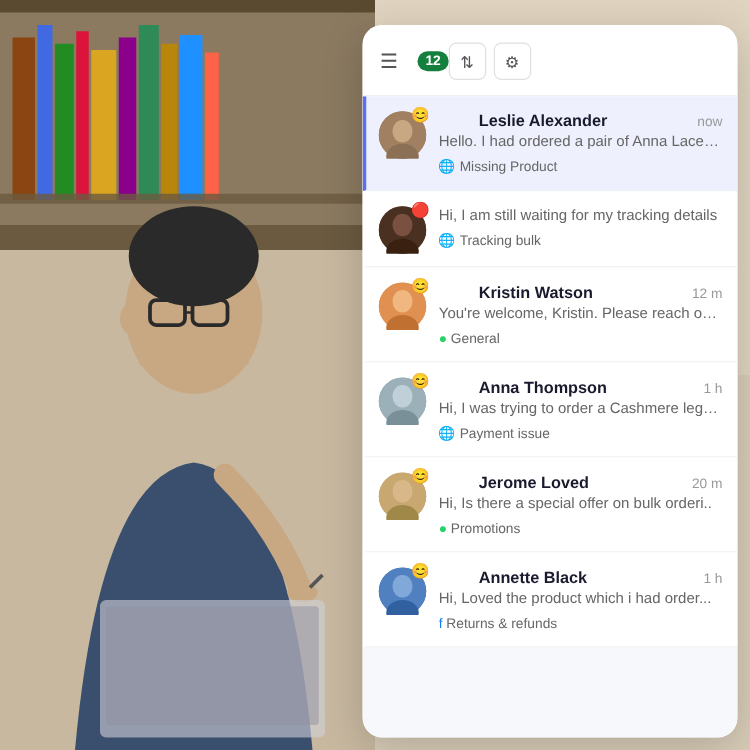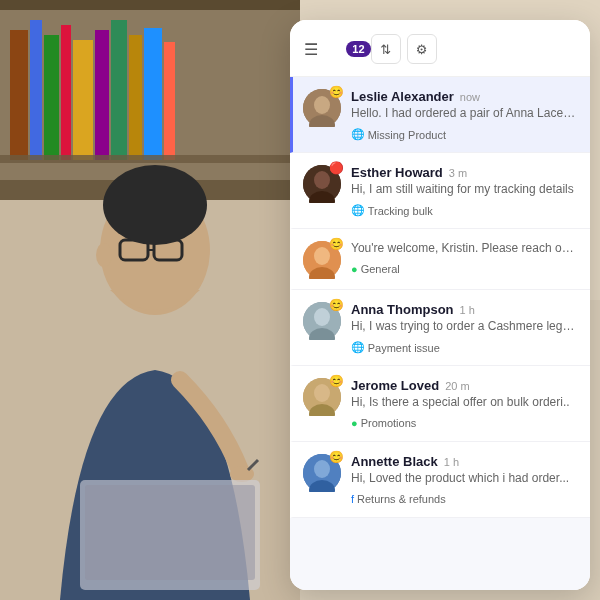--- a/index.html
+++ b/index.html
@@ -57,27 +57,27 @@
     }
 
     .header-title {
       font-size: 15px;
       font-weight: 600;
       color: #1a1a2e;
       flex: 1;
     }
 
     .badge {
-      background: #4c1d95;
+      background: #15803d;
       color: #fff;
       font-size: 11px;
       font-weight: 600;
       padding: 2px 6px;
       border-radius: 10px;
-      margin-left: 20px;
+      margin-left: 8px;
     }
 
     .header-actions {
       display: flex;
       gap: 6px;
       align-items: center;
     }
 
     .icon-btn {
       width: 30px;
@@ -166,22 +166,23 @@
     }
 
     .conv-content {
       flex: 1;
       min-width: 0;
     }
 
     .conv-top {
       display: flex;
       align-items: baseline;
-      justify-content: flex-start;
+      justify-content: space-between;
       margin-bottom: 2px;
+      margin-left: 32px;
     }
 
     .conv-name {
       font-size: 13px;
       font-weight: 700;
       color: #1a1a2e;
     }
 
     .conv-time {
       font-size: 11px;
@@ -316,44 +317,44 @@
         <div class="avatar avatar-esther">
           <svg width="38" height="38">
             <circle cx="19" cy="19" r="19" fill="#4a3020"></circle>
             <ellipse cx="19" cy="15" rx="8" ry="9" fill="#7a5040"></ellipse>
             <ellipse cx="19" cy="36" rx="13" ry="10" fill="#3a2010"></ellipse>
           </svg>
         </div>
         <span class="status-emoji">🔴</span>
       </div>
       <div class="conv-content">
-        <div class="conv-top">
-          <span class="conv-name">Esther Howard</span>
-          <span class="conv-time">3 m</span>
-        </div>
         <div class="conv-preview">Hi, I am still waiting for my tracking details</div>
         <div class="conv-tag">
           <span class="tag-icon tag-icon-globe">🌐</span>
           <span>Tracking bulk</span>
         </div>
       </div>
     </div>
 
     <div class="conv-item">
       <div class="avatar-wrap">
         <div class="avatar avatar-kristin">
           <svg width="38" height="38">
             <circle cx="19" cy="19" r="19" fill="#e09050"></circle>
             <ellipse cx="19" cy="15" rx="8" ry="9" fill="#f0b880"></ellipse>
             <ellipse cx="19" cy="36" rx="13" ry="10" fill="#c07030"></ellipse>
           </svg>
         </div>
         <span class="status-emoji">😊</span>
       </div>
       <div class="conv-content">
+        <div class="conv-top">
+          <span class="conv-name">Kristin Watson</span>
+          <span class="conv-time">12 m</span>
+        </div>
         <div class="conv-preview">You're welcome, Kristin. Please reach out...</div>
         <div class="conv-tag">
           <span class="tag-icon tag-icon-whatsapp">●</span>
           <span>General</span>
         </div>
       </div>
     </div>
 
     <div class="conv-item">
       <div class="avatar-wrap">

